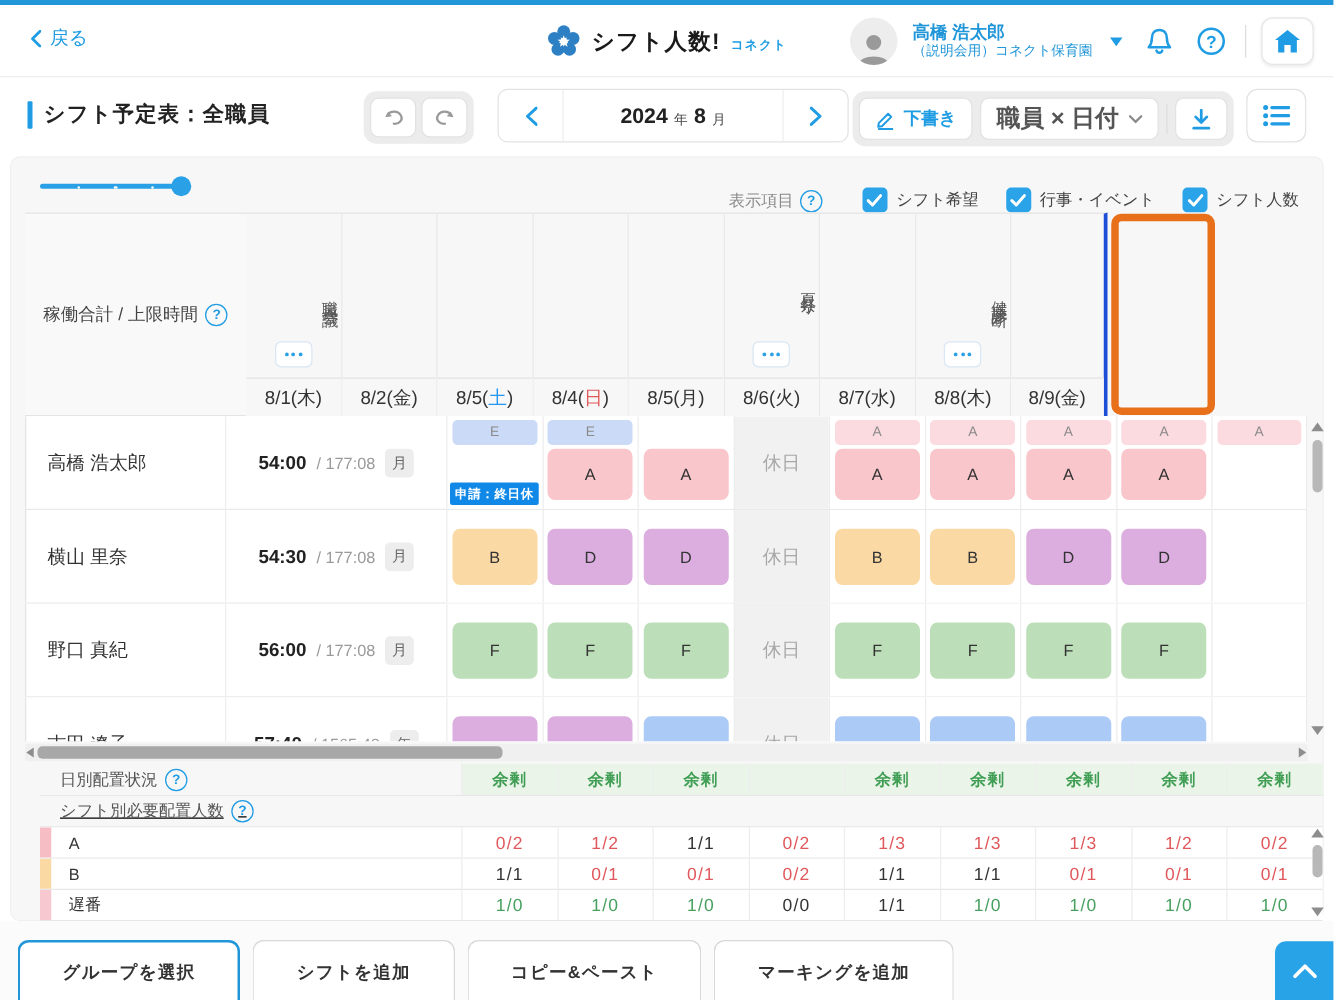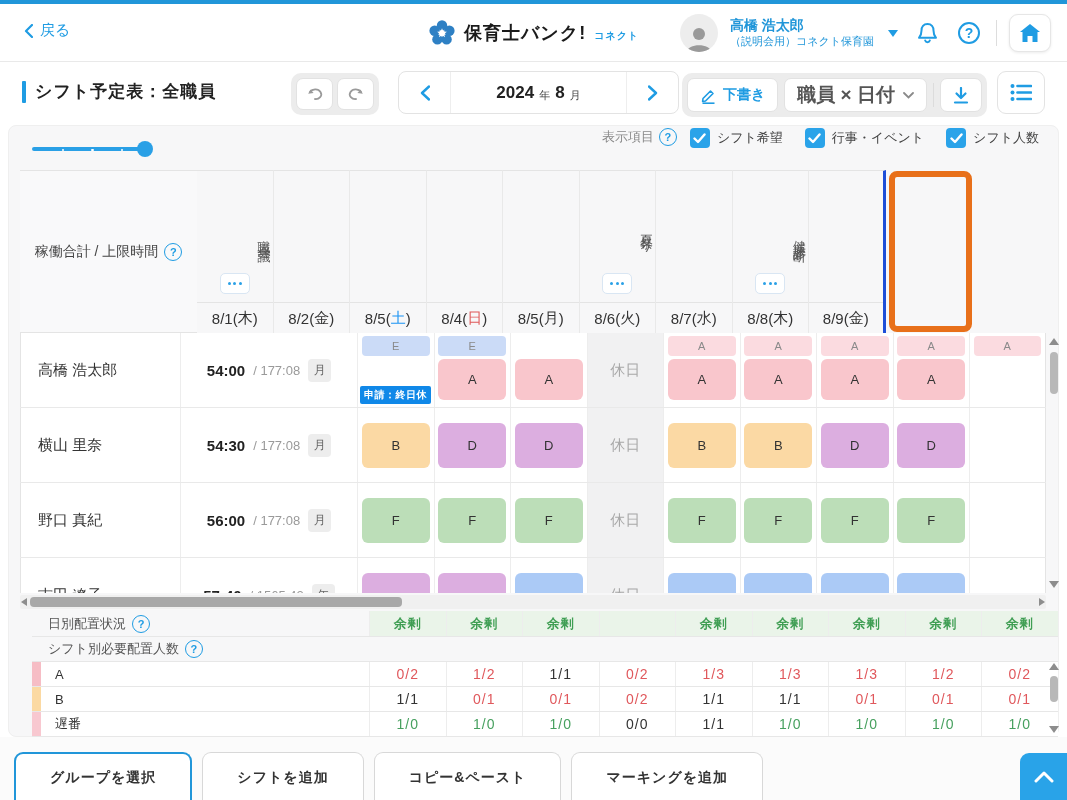--- a/index.html
+++ b/index.html
@@ -50,21 +50,21 @@
 
   
   .panel { position:absolute; left:8px; top:125px; width:1051px; height:612px; background:#f7f7f8; border:1px solid #efefef; border-radius:8px; }
 
   
   .filterrow { position:absolute; left:8px; top:128px; width:1051px; height:42px; display:flex; align-items:center; }
   .slider { position:relative; margin-left:24px; width:118px; height:16px; cursor:pointer; }
   .slider-track { position:absolute; left:0; right:0; top:6px; height:4px; background:#2aa0e6; border-radius:2px; }
   .slider-dot { position:absolute; top:7.5px; width:2.5px; height:2.5px; background:#fff; border-radius:50%; }
   .slider-handle { position:absolute; right:-3px; top:0; width:16px; height:16px; background:#2aa0e6; border-radius:50%; }
-  .filters-right { position:absolute; right:20px; top:0; height:42px; display:flex; align-items:flex-start; gap:5px; }
+  .filters-right { position:absolute; right:20px; top:0; height:42px; display:flex; align-items:flex-end; gap:24px; }
   .disp-label { color:#8a8a8a; font-size:13px; display:flex; align-items:center; gap:5px; }
   .qicon { width:18px; height:18px; border:1.6px solid #1f9ce3; border-radius:50%; color:#1f9ce3; font-weight:bold; font-size:11px; display:inline-flex; align-items:center; justify-content:center; flex:0 0 auto; }
   .chk { display:flex; align-items:center; gap:7px; cursor:pointer; margin-left:8px; }
   .chk-box { width:20px; height:20px; background:#2aa3e9; border-radius:4px; display:flex; align-items:center; justify-content:center; }
   .chk-label { color:#444; font-size:13px; }
 
   
   .thead { position:absolute; left:20px; top:170px; width:1026px; height:163px; display:flex; background:#f7f7f8; }
   .hc { border:1px solid #e4e4e4; border-right:none; }
   .hcell-name { width:160px; display:flex; align-items:center; justify-content:center; font-size:14px; color:#444; background:#f9f9fa; }
@@ -111,21 +111,21 @@
   .tri-left { position:absolute; left:1px; top:3px; width:0; height:0; border-top:4.5px solid transparent; border-bottom:4.5px solid transparent; border-right:6px solid #8d8d8d; }
   .tri-right { position:absolute; right:1px; top:3px; width:0; height:0; border-top:4.5px solid transparent; border-bottom:4.5px solid transparent; border-left:6px solid #8d8d8d; }
 
   
   .tsummary { position:absolute; left:32px; top:611px; width:1026px; }
   .srow { display:flex; border-bottom:1px solid #e7e7e7; position:relative; }
   .srow-label { width:337px; display:flex; align-items:center; gap:6px; padding-left:16px; font-size:13px; color:#555; }
   .scell { width:76.5px; display:flex; align-items:center; justify-content:center; font-size:14px; border-left:1px solid #ededed; }
   .srow.daily { height:26px; background:#f7f7f8; }
   .scell.daily { background:#eaf4e9; color:#3f9e53; font-size:13px; font-weight:bold; letter-spacing:1px; }
-  .srow.req { height:25px; background:#f7f7f8; }
+  .srow.req { height:25px; background:#f7f7f8;text-decoration:underline; }
   .srow.need { height:25px; background:#fff; }
   .needbar { position:absolute; left:0; top:0; bottom:0; width:9px; }
   .need-label { width:337px; display:flex; align-items:center; padding-left:23px; font-size:13px; color:#333; }
   .val-red { color:#e0585c; } .val-green { color:#47a05f; } .val-black { color:#333; }
   .scell.num { letter-spacing:1px; }
   .sum-vscroll { position:absolute; left:1048px; top:663px; width:12px; height:70px; }
   .sum-vscroll .thumb { position:absolute; left:2px; top:13px; width:8px; height:26px; background:#b8b8b8; border-radius:4px; }
 
   
   .footer { position:absolute; left:0; top:737px; width:1067px; height:63px; background:#fbfbfb; }
@@ -152,21 +152,21 @@
       <svg width="28" height="28" viewBox="0 0 28 28">
         <g fill="#2e80c4">
           <circle cx="14" cy="6.4" r="5.2"></circle>
             <circle cx="21.4" cy="11.7" r="5.2"></circle>
             <circle cx="18.6" cy="20.4" r="5.2"></circle>
             <circle cx="9.4" cy="20.4" r="5.2"></circle>
             <circle cx="6.6" cy="11.7" r="5.2"></circle>
         </g>
         <path d="M14 9.2 L15.3 12.6 L18.9 12.7 L16.1 14.9 L17.1 18.3 L14 16.3 L10.9 18.3 L11.9 14.9 L9.1 12.7 L12.7 12.6 Z" fill="#fff"></path>
       </svg>
-      <span class="logo-title">保育士バンク!</span>
+      <span class="logo-title">シフト人数!</span>
       <span class="logo-sub">コネクト</span>
     </div>
     <div class="userzone">
       <div class="avatar">
         <svg width="30" height="28" viewBox="0 0 30 28">
           <circle cx="15" cy="10" r="6" fill="#9a9a9a"></circle>
           <path d="M3 28 C3 19 27 19 27 28 Z" fill="#9a9a9a"></path>
         </svg>
       </div>
       <div class="usertext">

